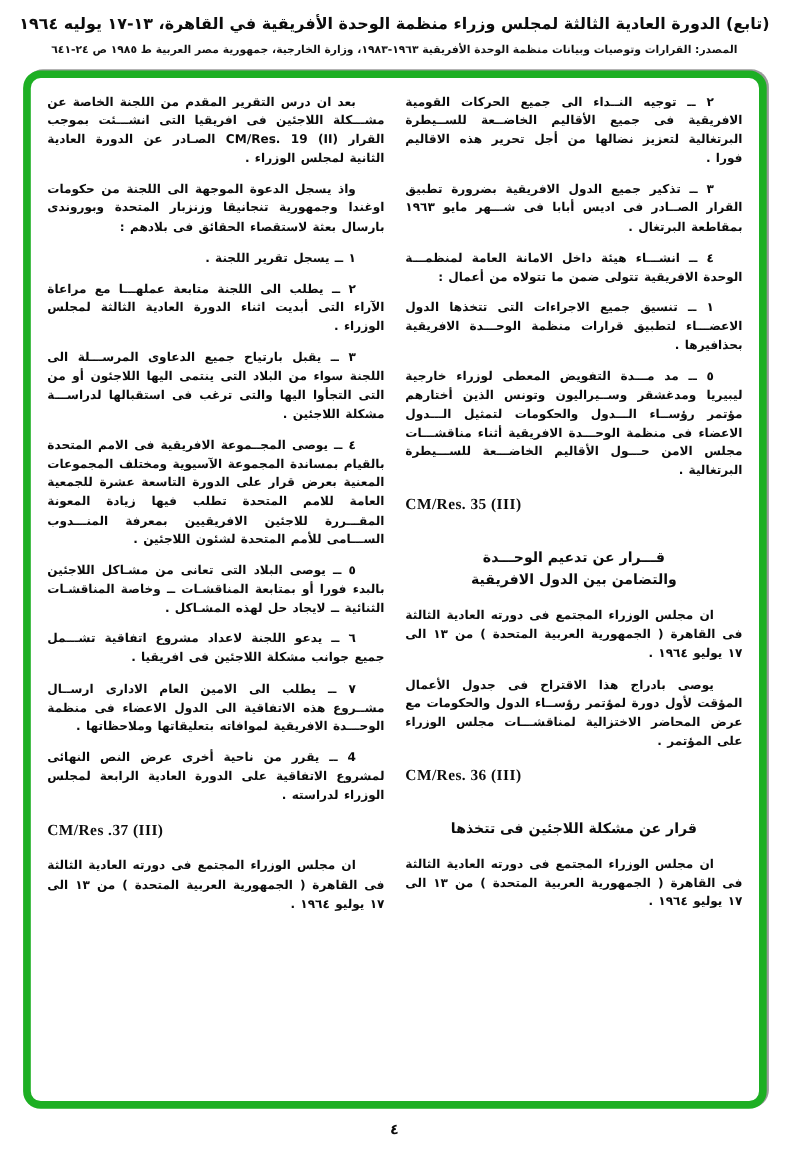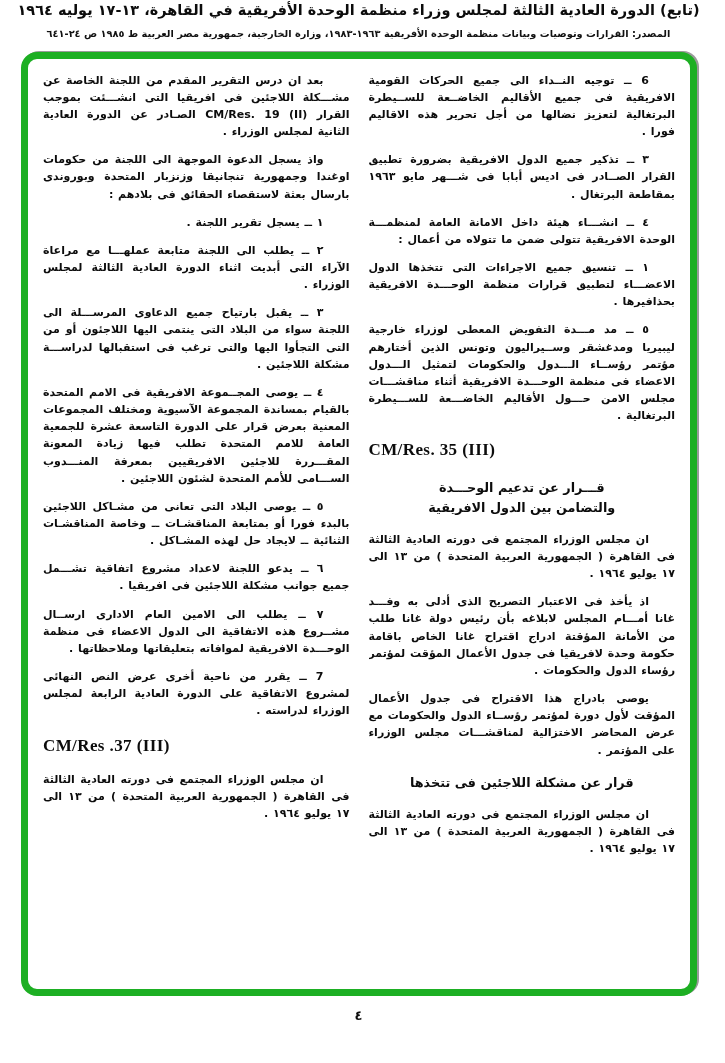--- a/index.html
+++ b/index.html
@@ -3,21 +3,21 @@
 <meta charset="utf-8">
 <style>
   * { margin: 0; padding: 0; box-sizing: border-box; }
   html, body { background: #ffffff; }
   body {
     width: 725px; height: 1063px;
     font-family: "DejaVu Sans", sans-serif;
     color: #0c0c0c;
     overflow: hidden;
   }
-  .page { width: 717px; height: 1063px; padding-top: 1px; position: relative; }
+  .page { width: 717px; height: 1063px; padding-top: 13px; position: relative; }
 
   .header { text-align: center; direction: rtl; }
   .header .title {
     font-size: 14.5px; font-weight: bold; letter-spacing: 0;
     margin: 0 14px 7px 14px; line-height: 1.35;
   }
   .header .source {
     font-size: 9.8px; font-weight: bold; color: #111;
     margin-bottom: 13px;
     text-align: center;
@@ -44,26 +44,26 @@
   .blk.paragraph {
     text-align: justify; text-align-last: right;
     text-indent: 26px;
     font-weight: bold;
     margin-bottom: 11px;
     word-spacing: 1px;
   }
   .blk.heading {
     text-align: center; font-weight: bold; font-size: 12.8px;
     white-space: pre-line;
-    margin: 14px 0 13px 0;
+    margin: 27px 0 13px 0;
   }
   .blk.ref {
     direction: ltr; text-align: left;
     font-family: "Liberation Serif", "DejaVu Serif", serif;
-    font-weight: bold; font-size: 17px; letter-spacing: 0.4px;
+    font-weight: bold; font-size: 14px; letter-spacing: 0.4px;
     margin: 13px 0 12px 0; text-indent: 0;
   }
 
   .pagenum {
     text-align: center; margin-top: 12px;
     font-size: 13px; font-weight: bold;
   }
 </style>
 </head>
 <body>
@@ -71,45 +71,45 @@
 <div class="page">
 
   <div class="header">
     <div class="title">(تابع)  الدورة العادية الثالثة لمجلس وزراء منظمة الوحدة الأفريقية في القاهرة، ١٣-١٧ يوليه ١٩٦٤</div>
     <div class="source">المصدر: القرارات وتوصيات وبيانات منظمة الوحدة الأفريقية ١٩٦٣-١٩٨٣، وزارة الخارجية، جمهورية مصر العربية ط ١٩٨٥ ص ٢٤-٦٤١</div>
   </div>
 
   <div class="frame" style="border-color: rgb(29, 175, 35);">
     <div class="columns">
       <div class="col">
-          <div class="blk paragraph">6 ــ توجيه النــداء الى جميع الحركات القومية الافريقية فى جميع الأقاليم الخاضــعة للســيطرة البرتغالية لتعزيز نضالها من أجل تحرير هذه الاقاليم فورا .</div>
+          <div class="blk paragraph">٢ ــ توجيه النــداء الى جميع الحركات القومية الافريقية فى جميع الأقاليم الخاضــعة للســيطرة البرتغالية لتعزيز نضالها من أجل تحرير هذه الاقاليم فورا .</div>
           <div class="blk paragraph">٣ ــ تذكير جميع الدول الافريقية بضرورة تطبيق القرار الصــادر فى اديس أبابا فى شـــهر مايو ١٩٦٣ بمقاطعة البرتغال .</div>
           <div class="blk paragraph">٤ ــ انشـــاء هيئة داخل الامانة العامة لمنظمـــة الوحدة الافريقية تتولى ضمن ما تتولاه من أعمال :</div>
           <div class="blk paragraph">١ ــ تنسيق جميع الاجراءات التى تتخذها الدول الاعضـــاء لتطبيق قرارات منظمة الوحـــدة الافريقية بحذافيرها .</div>
           <div class="blk paragraph">٥ ــ مد مـــدة التفويض المعطى لوزراء خارجية ليبيريا ومدغشقر وســيراليون وتونس الذين أختارهم مؤتمر رؤســاء الـــدول والحكومات لتمثيل الـــدول الاعضاء فى منظمة الوحـــدة الافريقية أثناء مناقشـــات مجلس الامن حـــول الأقاليم الخاضـــعة للســـيطرة البرتغالية .</div>
           <div class="blk ref">CM/Res. 35 (III)</div>
           <div class="blk heading">قـــرار عن تدعيم الوحـــدة
 والتضامن بين الدول الافريقية</div>
           <div class="blk paragraph">ان مجلس الوزراء المجتمع فى دورته العادية الثالثة فى القاهرة ( الجمهورية العربية المتحدة ) من ١٣ الى ١٧ يوليو ١٩٦٤ .</div>
-          <div class="blk paragraph">اذ يأخذ فى الاعتبار التصريح الذى أدلى به وفـــد غانا أمـــام المجلس لابلاغه بأن رئيس دولة غانا طلب من الأمانة المؤقتة ادراج اقتراح غانا الخاص باقامة حكومة وحدة لافريقيا فى جدول الأعمال المؤقت لمؤتمر رؤساء الدول والحكومات .</div>
           <div class="blk paragraph">يوصى بادراج هذا الاقتراح فى جدول الأعمال المؤقت لأول دورة لمؤتمر رؤســاء الدول والحكومات مع عرض المحاضر الاختزالية لمناقشـــات مجلس الوزراء على المؤتمر .</div>
+          <div class="blk ref">CM/Res. 36 (III)</div>
           <div class="blk heading">قرار عن مشكلة اللاجئين فى تتخذها</div>
           <div class="blk paragraph">ان مجلس الوزراء المجتمع فى دورته العادية الثالثة فى القاهرة ( الجمهورية العربية المتحدة ) من ١٣ الى ١٧ يوليو ١٩٦٤ .</div>
         </div>
       <div class="col">
           <div class="blk paragraph">بعد ان درس التقرير المقدم من اللجنة الخاصة عن مشـــكلة اللاجئين فى افريقيا التى انشـــئت بموجب القرار CM/Res. 19 (II) الصـادر عن الدورة العادية الثانية لمجلس الوزراء .</div>
           <div class="blk paragraph">واذ يسجل الدعوة الموجهة الى اللجنة من حكومات اوغندا وجمهورية تنجانيقا وزنزبار المتحدة وبوروندى بارسال بعثة لاستقصاء الحقائق فى بلادهم :</div>
           <div class="blk paragraph">١ ــ يسجل تقرير اللجنة .</div>
           <div class="blk paragraph">٢ ــ يطلب الى اللجنة متابعة عملهـــا مع مراعاة الآراء التى أبديت اثناء الدورة العادية الثالثة لمجلس الوزراء .</div>
           <div class="blk paragraph">٣ ــ يقبل بارتياح جميع الدعاوى المرســـلة الى اللجنة سواء من البلاد التى ينتمى اليها اللاجئون أو من التى التجأوا اليها والتى ترغب فى استقبالها لدراســـة مشكلة اللاجئين .</div>
           <div class="blk paragraph">٤ ــ يوصى المجــموعة الافريقية فى الامم المتحدة بالقيام بمساندة المجموعة الآسيوية ومختلف المجموعات المعنية بعرض قرار على الدورة التاسعة عشرة للجمعية العامة للامم المتحدة تطلب فيها زيادة المعونة المقـــررة للاجئين الافريقيين بمعرفة المنـــدوب الســـامى للأمم المتحدة لشئون اللاجئين .</div>
           <div class="blk paragraph">٥ ــ يوصى البلاد التى تعانى من مشـاكل اللاجئين بالبدء فورا أو بمتابعة المناقشـات ــ وخاصة المناقشـات الثنائية ــ لايجاد حل لهذه المشـاكل .</div>
           <div class="blk paragraph">٦ ــ يدعو اللجنة لاعداد مشروع اتفاقية تشـــمل جميع جوانب مشكلة اللاجئين فى افريقيا .</div>
           <div class="blk paragraph">٧ ــ يطلب الى الامين العام الادارى ارســال مشــروع هذه الاتفاقية الى الدول الاعضاء فى منظمة الوحـــدة الافريقية لموافاته بتعليقاتها وملاحظاتها .</div>
-          <div class="blk paragraph">7 ــ يقرر من ناحية أخرى عرض النص النهائى لمشروع الاتفاقية على الدورة العادية الرابعة لمجلس الوزراء لدراسته .</div>
+          <div class="blk paragraph">4 ــ يقرر من ناحية أخرى عرض النص النهائى لمشروع الاتفاقية على الدورة العادية الرابعة لمجلس الوزراء لدراسته .</div>
           <div class="blk ref">CM/Res .37 (III)</div>
           <div class="blk paragraph">ان مجلس الوزراء المجتمع فى دورته العادية الثالثة فى القاهرة ( الجمهورية العربية المتحدة ) من ١٣ الى ١٧ يوليو ١٩٦٤ .</div>
         </div>
     </div>
   </div>
 
   <div class="pagenum">٤</div>
 
 </div>
 

